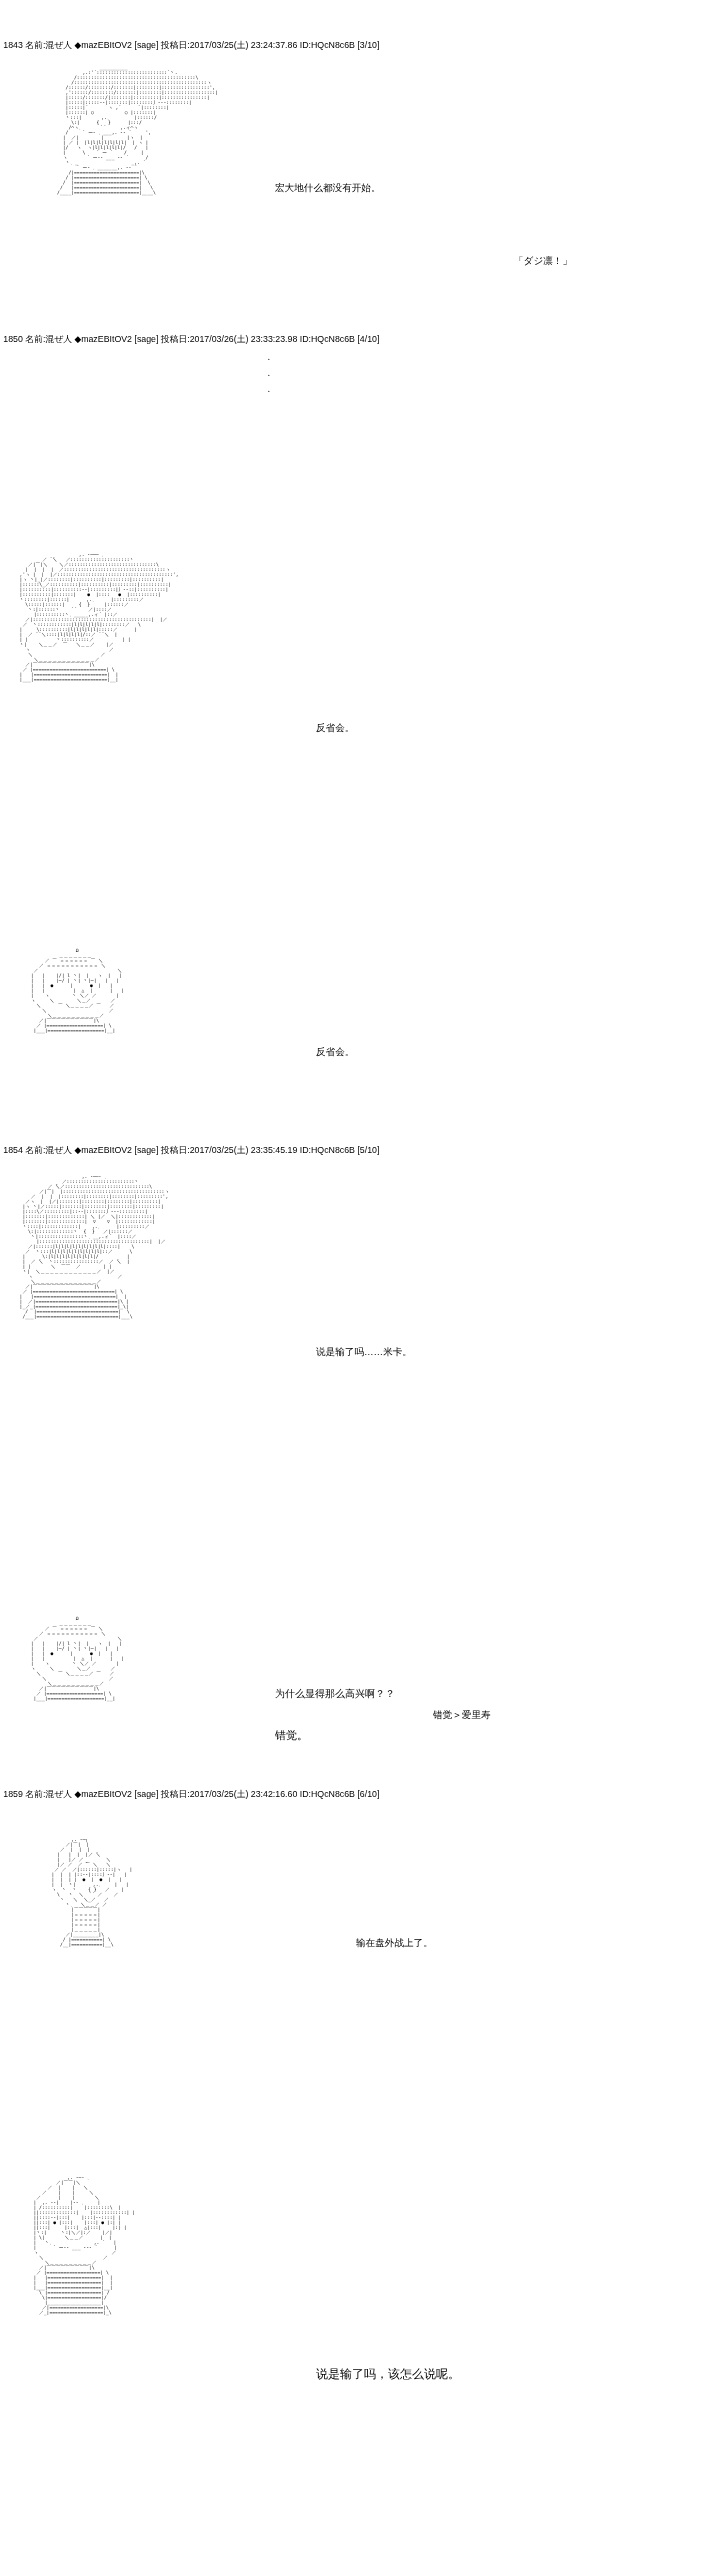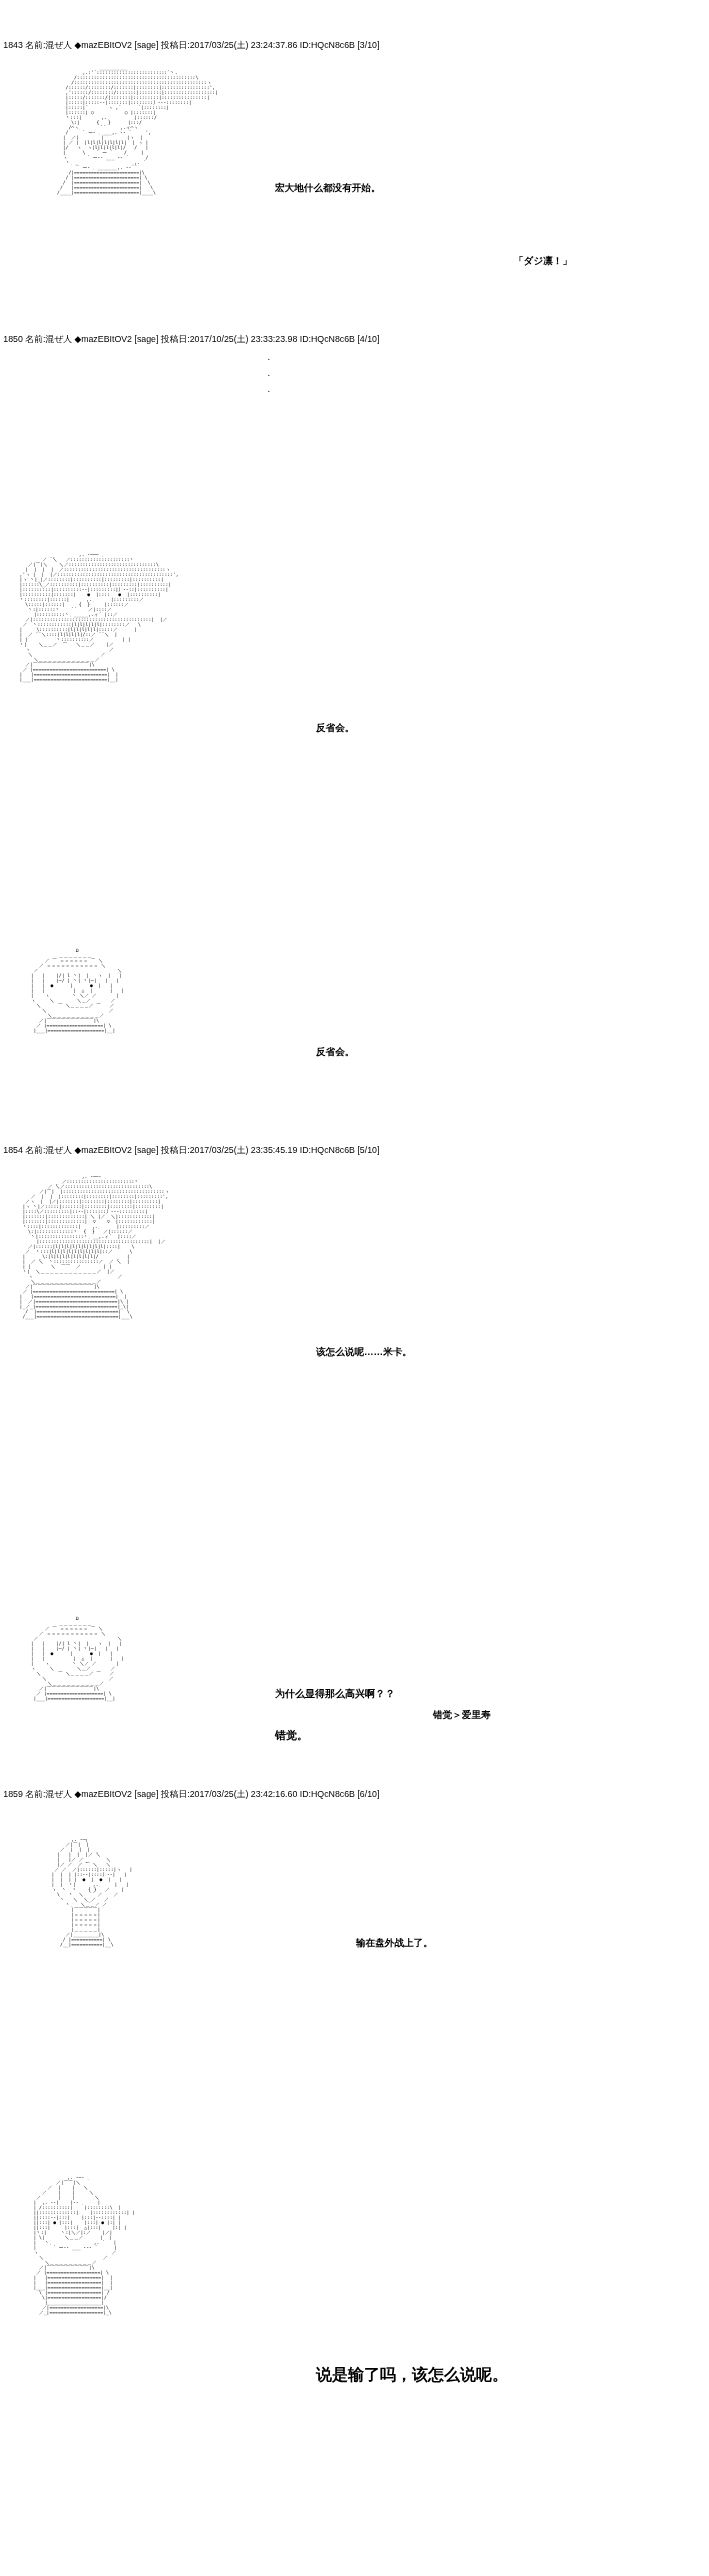--- a/index.html
+++ b/index.html
@@ -34,21 +34,20 @@
     letter-spacing:0px;
   }
 
   
   .line{
     position:absolute;
     font-size:9.2px;
     line-height:11.7px;
     white-space:pre;
     color:#000;
-    font-weight:bold;
   }
   .dots{
     position:absolute;
     font-family:"DejaVu Sans Mono",monospace;
     font-size:7.5px;
     line-height:10px;
     white-space:pre;
     text-align:center;
   }
 </style>
@@ -83,21 +82,21 @@
          /|=======================|\
         / |=======================| \
        /  |=======================|  \
       /   |=======================|   \
      /____|=======================|____\</pre>
 
   <div class="line" style="left:275px; top:182px; font-size:9.6px;">宏大地什么都没有开始。</div>
 
   <div class="line" style="left:514px; top:255px; font-size:9.6px;">「ダジ凛！」</div>
 
-  <div class="post-header" style="top:334px;">1850 名前:混ぜ人 ◆mazEBItOV2 [sage] 投稿日:2017/10/25(土) 23:33:23.98 ID:HQcN8c6B [4/10]</div>
+  <div class="post-header" style="top:334px;">1850 名前:混ぜ人 ◆mazEBItOV2 [sage] 投稿日:2017/03/26(土) 23:33:23.98 ID:HQcN8c6B [4/10]</div>
 
   <div class="dots" style="left:265px; top:352px; line-height:16px;">・
 ・
 ・</div>
 
   <pre class="aa" style="left:8.3px; top:547px; font-size:4.7px; line-height:5px;">                         ,. -─── 、
             ／ ̄ ̄＼   ／:::::::::::::::::::::丶
        ／|￣|＼    ＼／:::::::::::::::::::::::::::::::\
       |  |  |  |  ／::::::::::::::::::::::::::::::::::::ヽ
     ,'ヽ |  |  |／:::::::::::::::::::::::::::::::::::::::::',
@@ -170,21 +169,21 @@
        ヽ                              ／
         ＼＿＿＿＿＿＿＿＿＿＿＿＿＿／
       ／|￣￣￣￣￣￣￣￣￣￣￣￣￣|\
      ／ |=============================| \
     |   |=============================|  |
     |  ／|=============================|\ |
     |_／_|=============================|_\|
       /  |=============================|  \
      /___|=============================|___\</pre>
 
-  <div class="line" style="left:316px; top:1346px; font-size:9.6px;">该怎么说呢……米卡。</div>
+  <div class="line" style="left:316px; top:1346px; font-size:9.6px;">说是输了吗……米卡。</div>
 
   <pre class="aa" style="left:25px; top:1611px; font-size:4.7px; line-height:5px;">                  Ω
             ＿＿＿＿＿＿＿
        ／ ￣ ＝＝＝＝＝＝ ￣ ＼
      ／ ＝＝＝＝＝＝＝＝＝＝＝ ＼
    ／                            ＼
   |   |    |/| l 丶|  |   ヽ  |   |
   |   |    |─/ | 丶| 丶|─|   |   |
   |   |  ●      |      ●  |   |
   |   |          |  △  |      |   |
@@ -250,16 +249,16 @@
     ／ |===================| \
    |   |===================|  |
    |   |===================|  |
    |___|===================|__|
      \ |===================| /
       \|===================|/
        |___________________|
       ／|===================|\
      ／_|===================|_\</pre>
 
-  <div class="line" style="left:316px; top:2369px; font-size:16px;">说是输了吗，该怎么说呢。</div>
+  <div class="line" style="left:316px; top:2369px; font-size:12px;">说是输了吗，该怎么说呢。</div>
 
 </div>
 
 
 </body></html>

